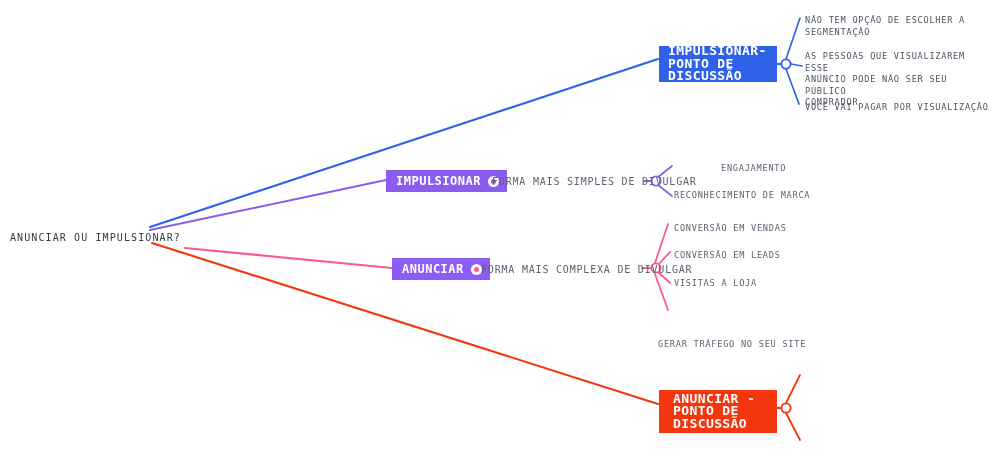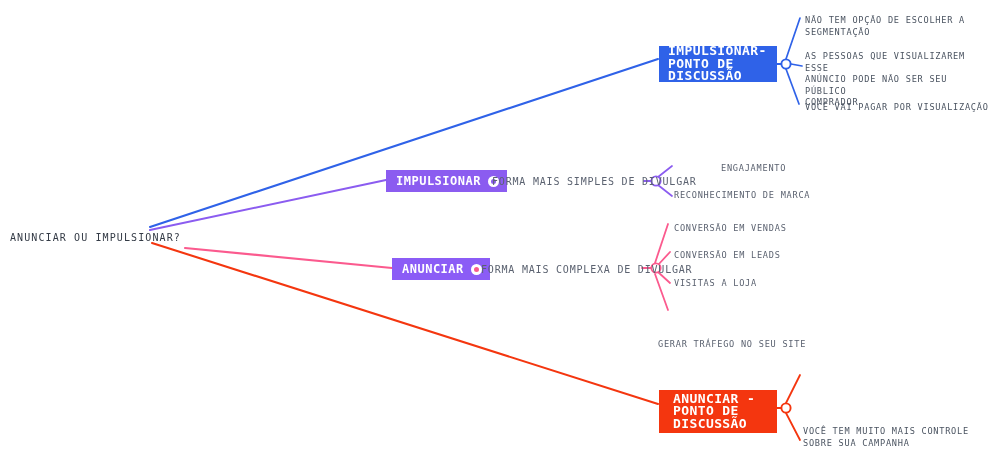--- a/index.html
+++ b/index.html
@@ -190,16 +190,14 @@
   <div class="leaf pink" style="left:674px; top:223px;">CONVERSÃO EM VENDAS</div>
   <div class="leaf pink" style="left:674px; top:250px;">CONVERSÃO EM LEADS</div>
   <div class="leaf pink" style="left:674px; top:278px;">VISITAS A LOJA</div>
   <div class="leaf pink" style="left:658px; top:304px;margin-top:35px;">GERAR TRÁFEGO NO SEU SITE</div>
 
   <div class="node-box" style="left:659px; top:390px; width:118px; height:43px; background:#f4360f;padding-left:14px;">
     <span class="label">ANUNCIAR - PONTO DE
 DISCUSSÃO</span>
   </div>
 
-  <div class="leaf red" style="left:803px; top:426px; width:180px;">VOCÊ TEM MUITO MAIS CONTROLE
-SOBRE SUA CAMPANHA</div>
 
 </div>
 
 </body></html>

